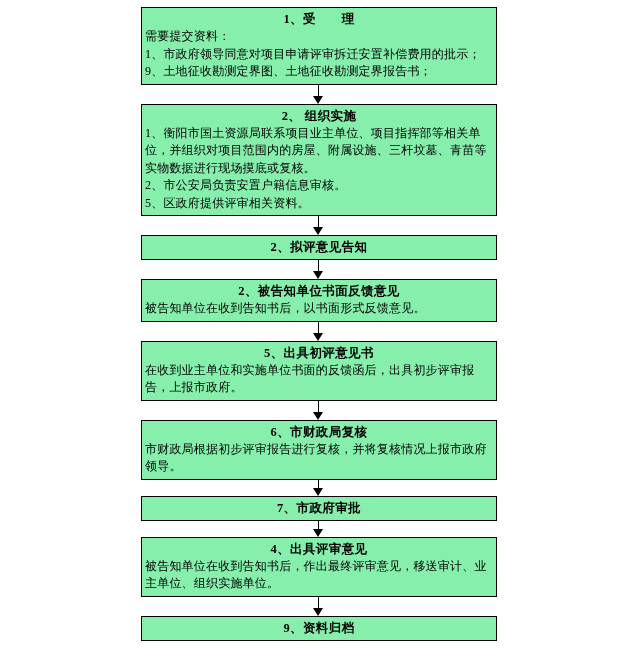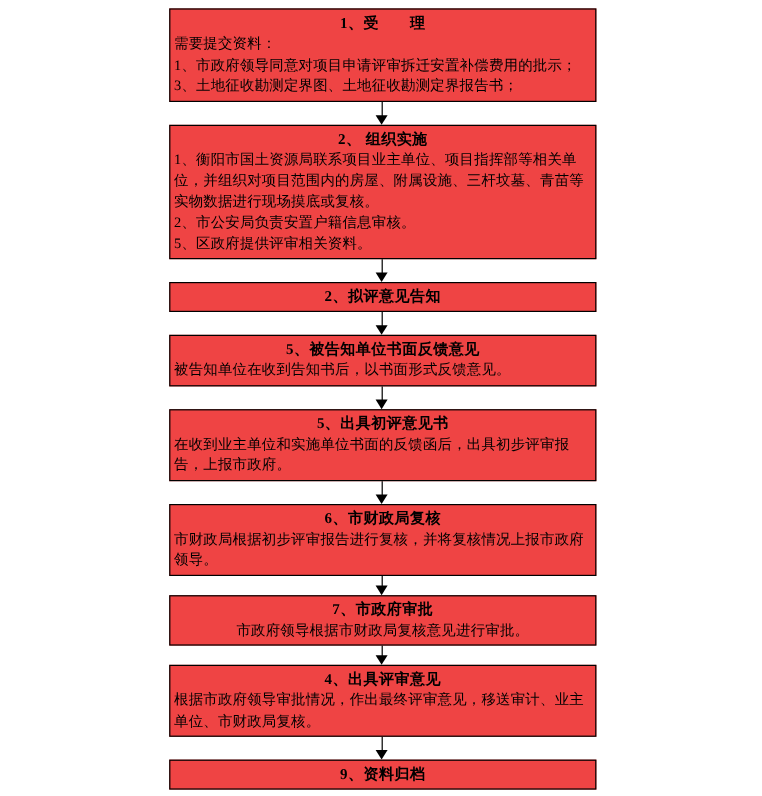--- a/index.html
+++ b/index.html
@@ -24,21 +24,21 @@
     padding-top: 7px;
   }
   .flow-col {
     width: 356px;
     display: flex;
     flex-direction: column;
     align-items: stretch;
   }
   .node {
     border: 1px solid #000000;
-    background: #ef4444;
+    background: #86efac;
     box-sizing: border-box;
     padding: 2px 2px 3px 2px;
   }
   .node-title {
     font-weight: bold;
     text-align: center;
     font-size: 12.5px;
     line-height: 17px;
     letter-spacing: 0.4px;
     white-space: pre;
@@ -90,21 +90,21 @@
 </head>
 <body>
 
 <div id="flowchart">
   <div class="flow-col">
       <div class="node align-left">
         <div class="node-title">1、受　　理</div>
         <div class="node-body">
           <span class="line">需要提交资料：</span>
           <span class="line">1、市政府领导同意对项目申请评审拆迁安置补偿费用的批示；</span>
-          <span class="line">3、土地征收勘测定界图、土地征收勘测定界报告书；</span>
+          <span class="line">9、土地征收勘测定界图、土地征收勘测定界报告书；</span>
         </div>
       </div>
       <div class="connector">
         <span class="stem"></span>
         <span class="head"></span>
       </div>
       <div class="node align-left">
         <div class="node-title">2、 组织实施</div>
         <div class="node-body">
           <span class="line">1、衡阳市国土资源局联系项目业主单位、项目指挥部等相关单位，并组织对项目范围内的房屋、附属设施、三杆坟墓、青苗等实物数据进行现场摸底或复核。</span>
@@ -117,21 +117,21 @@
         <span class="head"></span>
       </div>
       <div class="node align-left">
         <div class="node-title">2、拟评意见告知</div>
       </div>
       <div class="connector">
         <span class="stem"></span>
         <span class="head"></span>
       </div>
       <div class="node align-left">
-        <div class="node-title">5、被告知单位书面反馈意见</div>
+        <div class="node-title">2、被告知单位书面反馈意见</div>
         <div class="node-body">
           <span class="line">被告知单位在收到告知书后，以书面形式反馈意见。</span>
         </div>
       </div>
       <div class="connector">
         <span class="stem"></span>
         <span class="head"></span>
       </div>
       <div class="node align-left">
         <div class="node-title">5、出具初评意见书</div>
@@ -148,32 +148,29 @@
         <div class="node-body">
           <span class="line">市财政局根据初步评审报告进行复核，并将复核情况上报市政府领导。</span>
         </div>
       </div>
       <div class="connector short">
         <span class="stem"></span>
         <span class="head"></span>
       </div>
       <div class="node align-center">
         <div class="node-title">7、市政府审批</div>
-        <div class="node-body">
-          <span class="line">市政府领导根据市财政局复核意见进行审批。</span>
-        </div>
       </div>
       <div class="connector short">
         <span class="stem"></span>
         <span class="head"></span>
       </div>
       <div class="node align-left">
         <div class="node-title">4、出具评审意见</div>
         <div class="node-body">
-          <span class="line">根据市政府领导审批情况，作出最终评审意见，移送审计、业主单位、市财政局复核。</span>
+          <span class="line">被告知单位在收到告知书后，作出最终评审意见，移送审计、业主单位、组织实施单位。</span>
         </div>
       </div>
       <div class="connector">
         <span class="stem"></span>
         <span class="head"></span>
       </div>
       <div class="node align-center">
         <div class="node-title">9、资料归档</div>
       </div>
     </div>

